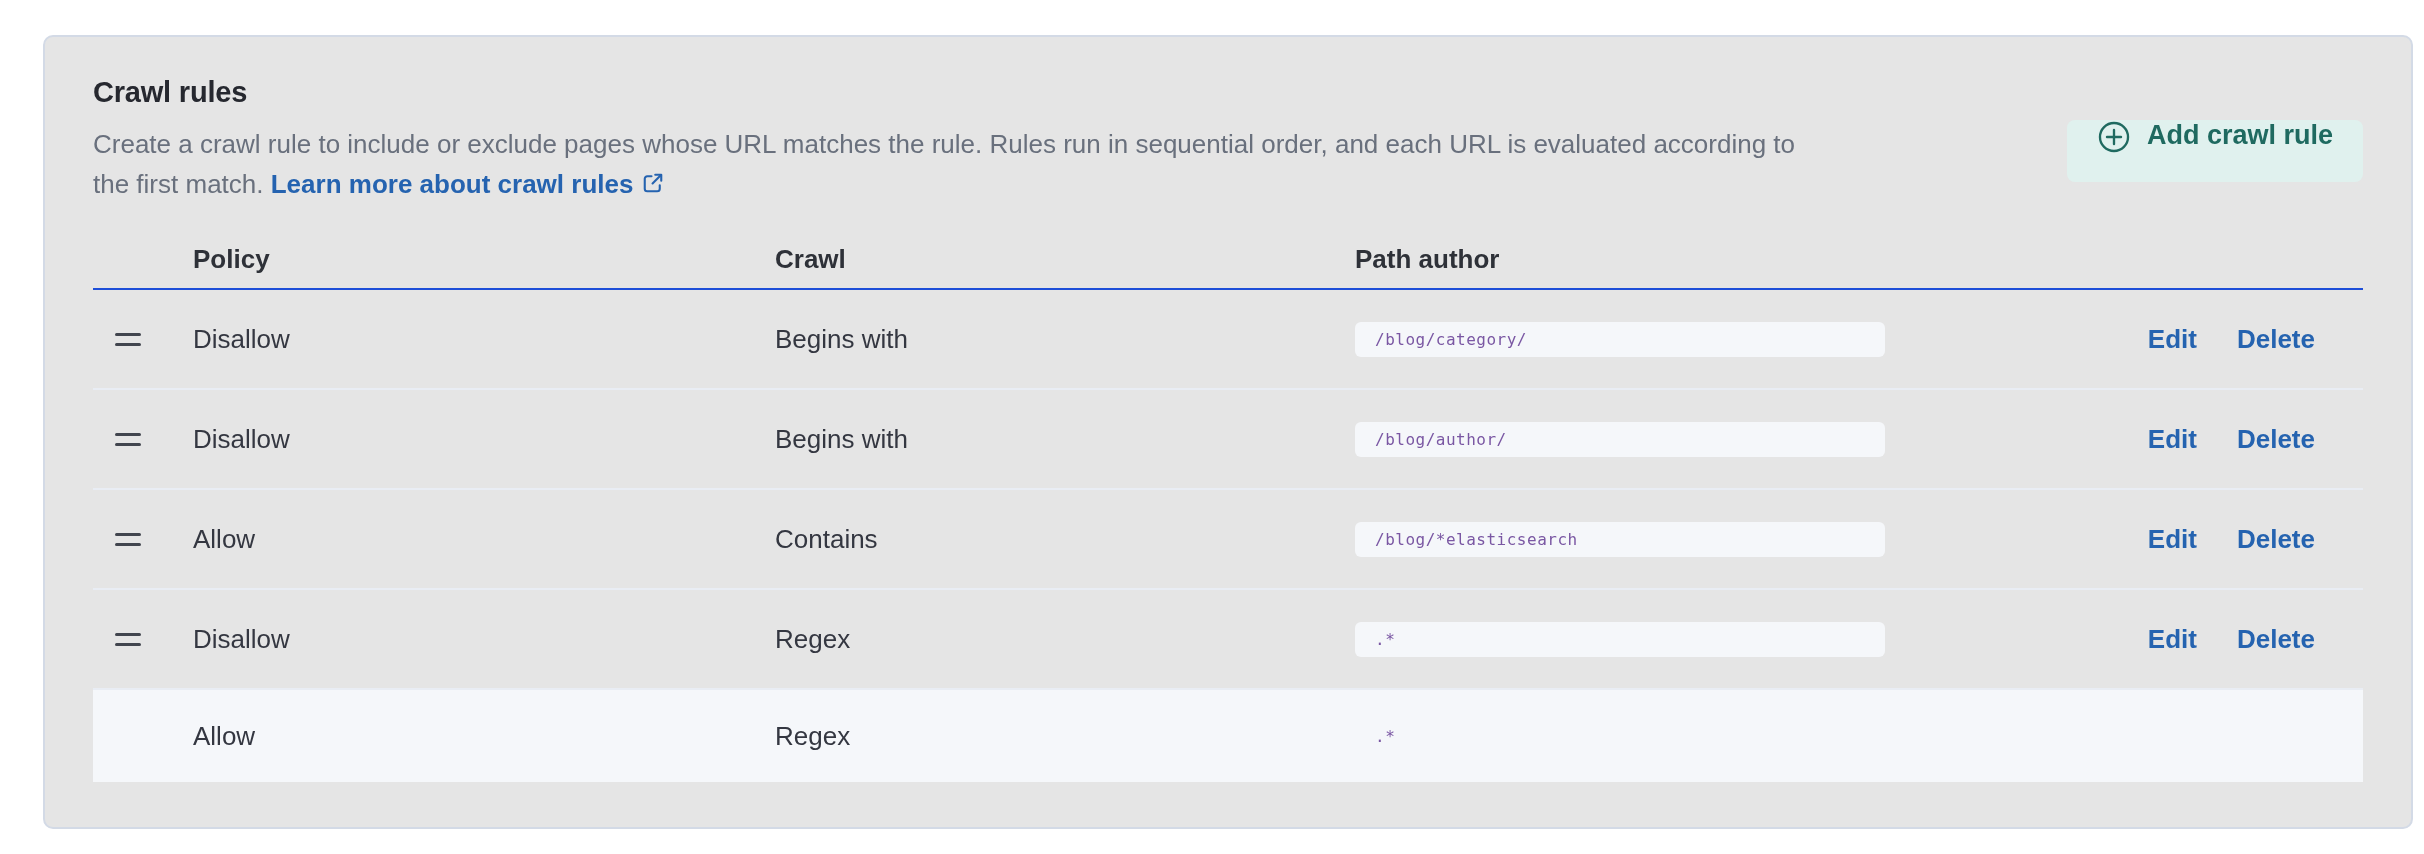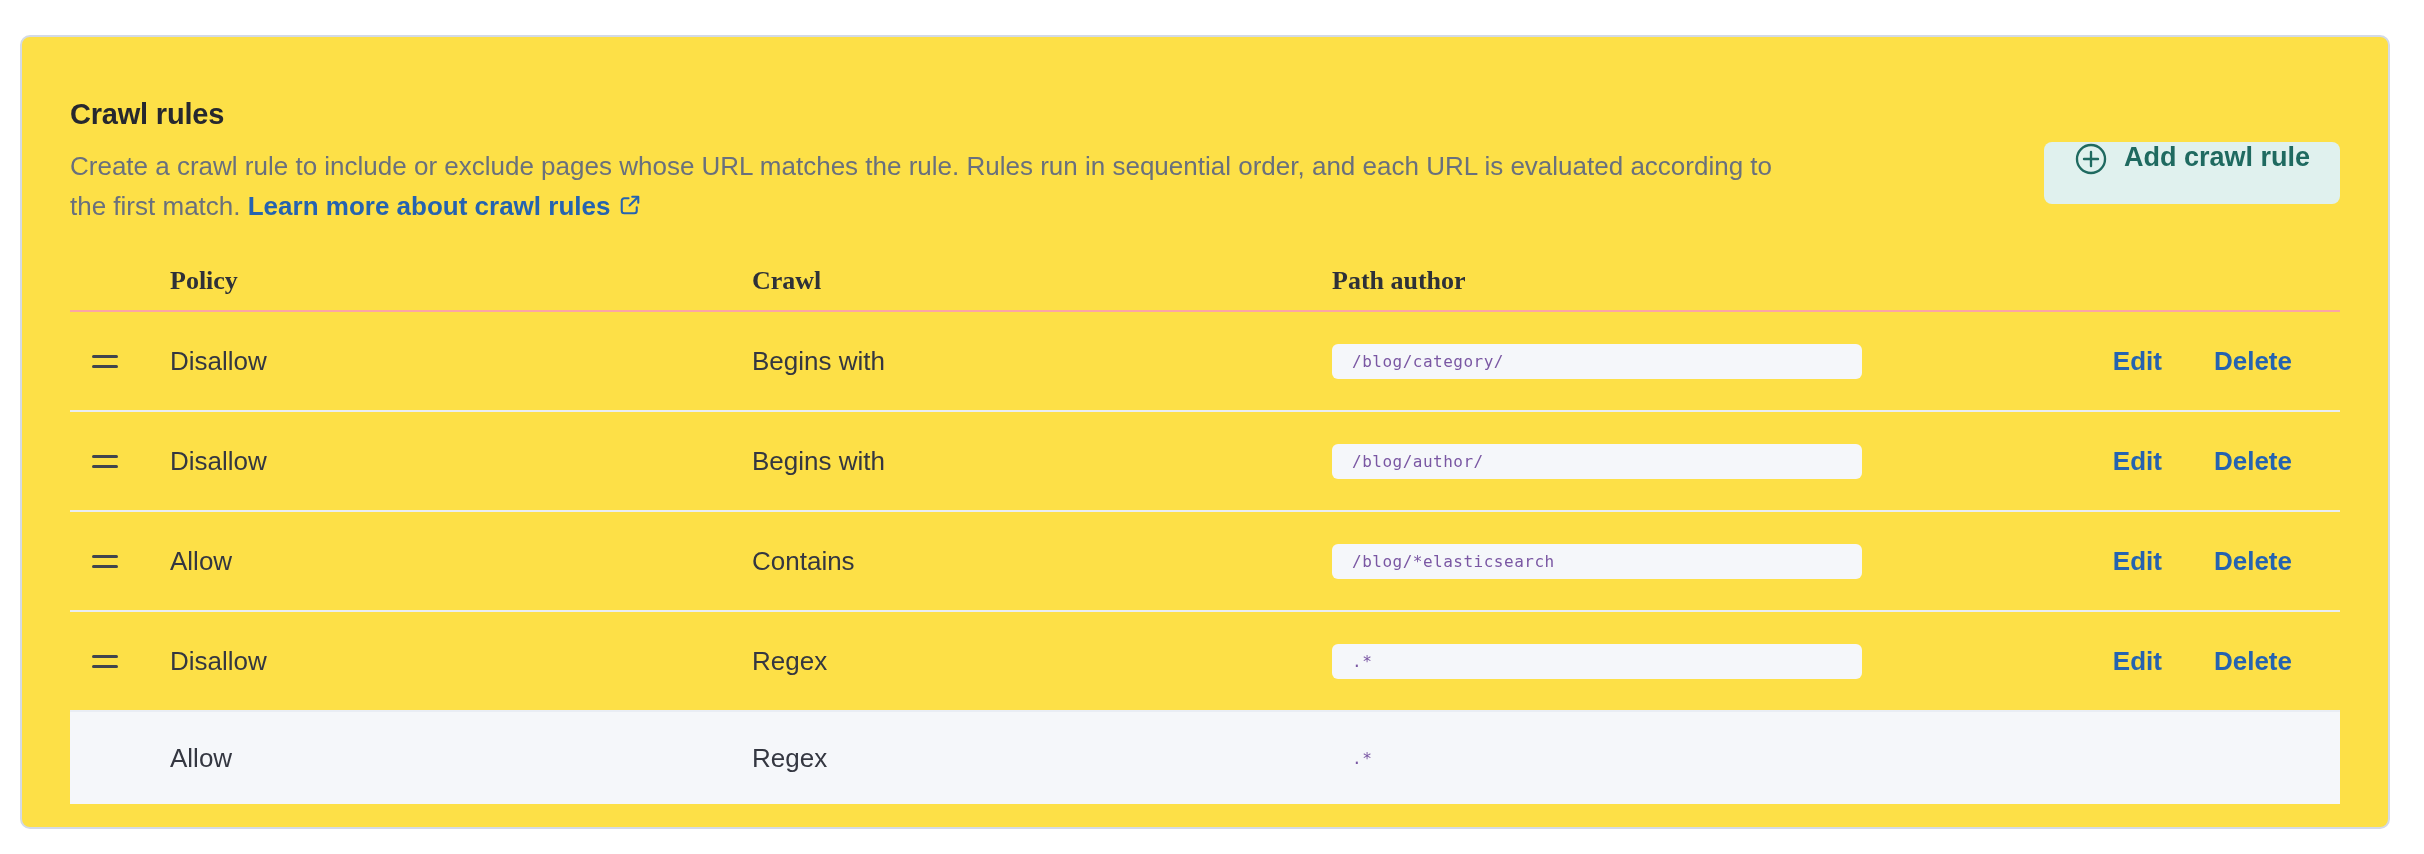--- a/index.html
+++ b/index.html
@@ -5,26 +5,26 @@
   * { box-sizing: border-box; margin: 0; padding: 0; }
   html, body {
     width: 2424px; height: 854px;
     background: #ffffff;
     font-family: "Liberation Sans", "DejaVu Sans", sans-serif;
     color: #343741;
     overflow: hidden;
   }
   .card {
     position: absolute;
-    left: 20px; top: 35px;
+    left: 43px; top: 35px;
     width: 2370px; height: 794px;
-    background: #fde047;
+    background: #e5e5e5;
     border: 2px solid #D3DAE6;
     border-radius: 10px;
-    padding: 59px 48px;
+    padding: 37px 48px;
   }
   .card-header {
     display: flex;
     justify-content: space-between;
     align-items: flex-start;
   }
   .header-text { max-width: 1760px; }
   .panel-title {
     font-size: 29px;
     font-weight: 700;
@@ -65,23 +65,22 @@
   }
   
   .rules-table { margin-top: 40px; }
   .t-row {
     display: grid;
     grid-template-columns: 100px 582px 580px 755px 1fr;
     align-items: center;
   }
   .t-head {
     height: 46px;
-    border-bottom: 2px solid #fca5a5;
+    border-bottom: 2px solid #1d4ed8;
     align-items: start;
-    font-family: Liberation Serif, serif;
   }
   .t-head .th {
     font-size: 26px;
     font-weight: 700;
     color: #2E3138;
     line-height: 30px;
   }
   .data-row {
     height: 100px;
     border-bottom: 2px solid #E9EDF4;
@@ -112,21 +111,21 @@
     background: #F5F7FA;
     font-family: "DejaVu Sans Mono", "Liberation Mono", monospace;
     font-size: 16px;
     font-weight: 400;
     color: #7A57A3;
     letter-spacing: 0.5px;
   }
   .actions {
     display: flex;
     justify-content: flex-end;
-    gap: 52px;
+    gap: 40px;
     padding-right: 48px;
   }
   .action-link {
     color: #2563B0;
     font-size: 26px;
     font-weight: 600;
     text-decoration: none;
     cursor: pointer;
   }
 </style>

